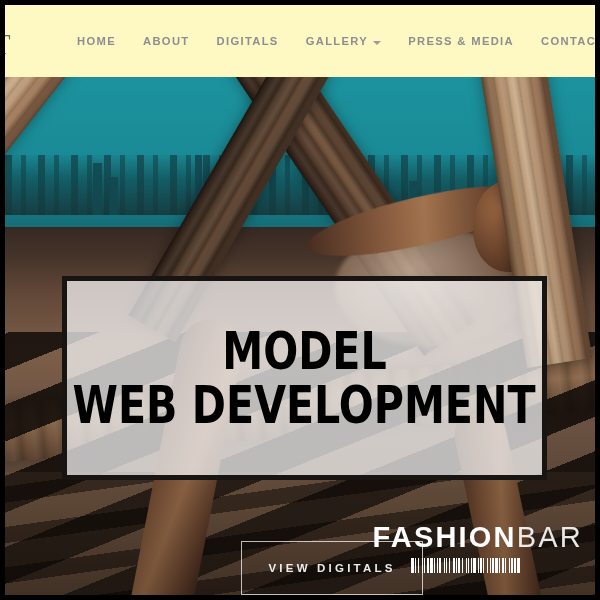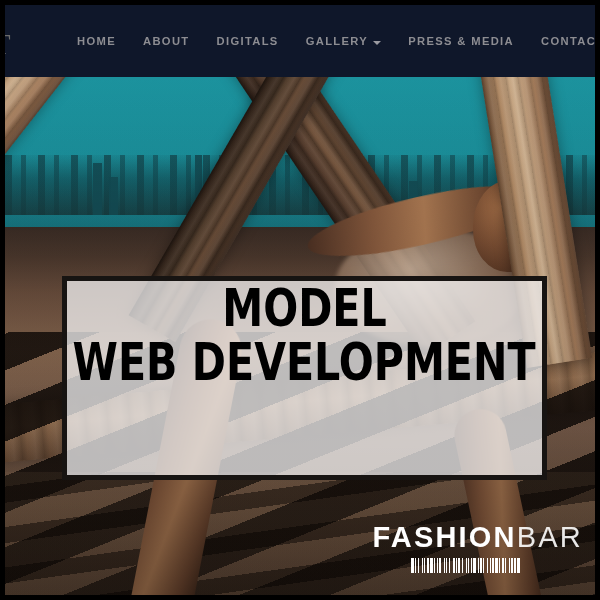--- a/index.html
+++ b/index.html
@@ -32,21 +32,21 @@
     overflow: hidden;
     background: #ffffff;
   }
 
   
   .site-header {
     position: absolute;
     left: 0; top: 0;
     width: 590px;
     height: 72px;
-    background: #0f172a;
+    background: #fef9c3;
     z-index: 30;
   }
   .logo {
     position: absolute;
     left: -32px;
     top: 22px;
     font-family: "Liberation Serif", serif;
     font-size: 30px;
     letter-spacing: 1px;
     color: #6b6b6b;
@@ -249,20 +249,21 @@
     left: 57px;
     top: 199px;
     width: 475px;
     height: 194px;
     border: 5px solid #171412;
     background: rgba(246,246,247,.74);
     z-index: 12;
     display: flex;
     flex-direction: column;
     align-items: center;
+    justify-content: center;
   }
   .overlay-line {
     font-family: "DejaVu Sans Condensed", "Liberation Sans Narrow", "Liberation Sans", sans-serif;
     font-weight: 700;
     font-size: 52px;
     line-height: 1.04;
     letter-spacing: 0px;
     color: #000000;
     text-align: center;
     transform: scaleX(.88);
@@ -385,20 +386,23 @@
         <div class="photo-tint"></div>
       </div>
 
 
 
       <div class="overlay-card">
         <div class="overlay-line">MODEL</div>
         <div class="overlay-line">WEB DEVELOPMENT</div>
       </div>
 
+      <div class="cta">
+        <span class="cta-label">VIEW DIGITALS</span>
+      </div>
 
       <div class="watermark">
         <div class="wm-text"><span class="wm-bold">FASHION</span><span class="wm-light">BAR</span></div>
         <div class="wm-barcode" id="barcode">
             <i style="width: 3px; background: rgb(255, 255, 255);"></i>
             <i style="width: 1px; background: transparent;"></i>
             <i style="width: 1px; background: rgb(255, 255, 255);"></i>
             <i style="width: 2px; background: transparent;"></i>
             <i style="width: 1px; background: rgb(255, 255, 255);"></i>
             <i style="width: 3px; background: transparent;"></i>

